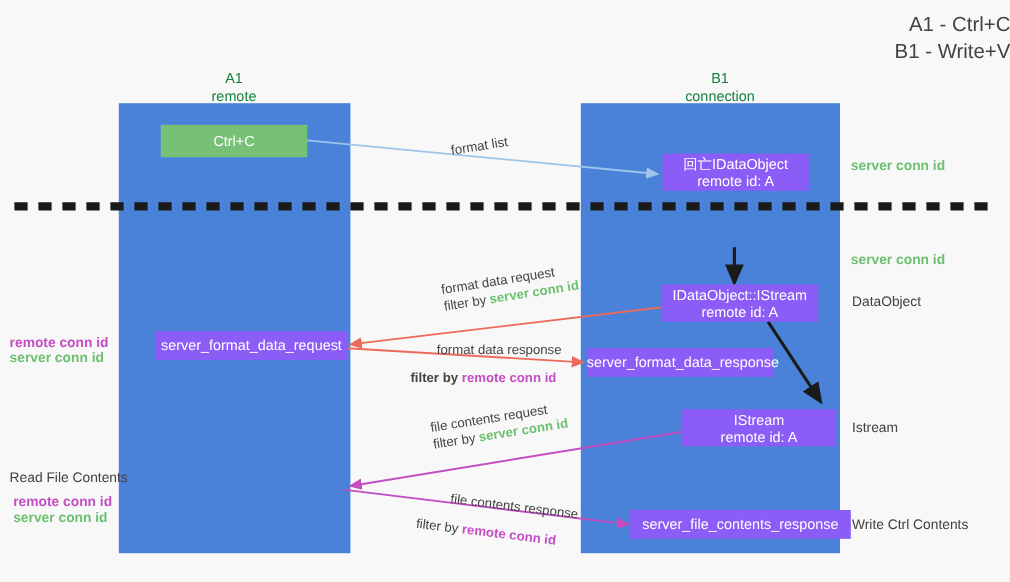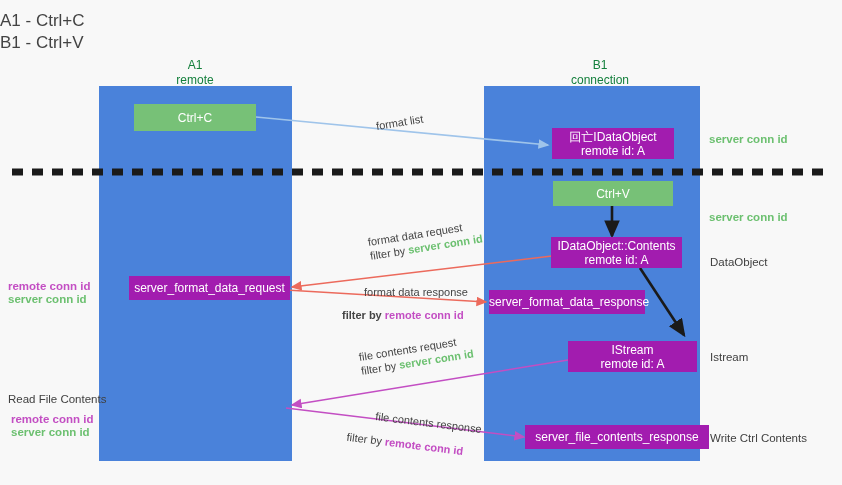--- a/index.html
+++ b/index.html
@@ -9,39 +9,39 @@
     font-family:"Liberation Sans", sans-serif;
     position:relative;
     overflow:hidden;
     color:#404040;
   }
   #stage{position:absolute;left:0;top:0;width:842px;height:485px;}
   svg.layer{position:absolute;left:0;top:0;width:842px;height:485px;pointer-events:none;}
   .abs{position:absolute;}
   
   .title{
-    left:0;top:10px;width:842px;text-align:left;
+    left:0;top:10px;width:842px;text-align:right;
     font-size:17px;line-height:22px;color:#434343;
   }
   
   .colhead{
     text-align:center;font-size:12px;line-height:15px;color:#15803d;
   }
   
   .lane{background:#4a82da;}
   
   .node{
     box-sizing:border-box;
     display:flex;justify-content:center;
     flex-direction:column;
     color:#ffffff;font-size:12px;line-height:14px;
     text-align:center;
   }
   .node.green{background:#77c177;}
-  .node.orange{background:#a21caf;}
+  .node.orange{background:#8b5cf6;}
   .node .l2{display:block;}
   
   .slabel{font-size:11.5px;line-height:14px;}
   .green-t{color:#6cc070;font-weight:bold;}
   .purple-t{color:#c34ec3;font-weight:bold;}
   .dark-t{color:#404040;}
   
   .elabel{
     font-size:11px;line-height:14px;color:#444;
     white-space:nowrap;
@@ -50,21 +50,21 @@
   .rot-up{transform:rotate(-9deg);transform-origin:left center;}
   .rot-dn{transform:rotate(7deg);transform-origin:left center;}
 </style>
 </head>
 <body>
 
 <div id="stage">
 
   <div class="abs title">
     <div>A1 - Ctrl+C</div>
-    <div>B1 - Ctrl+V</div>
+    <div>B1 - Write+V</div>
   </div>
 
   <div class="abs colhead" style="left:115px;top:58px;width:160px;">
     <div>A1</div>
     <div>remote</div>
   </div>
   <div class="abs colhead" style="left:520px;top:58px;width:160px;">
     <div>B1</div>
     <div>connection</div>
   </div>
@@ -107,26 +107,23 @@
 
   <div class="abs node green" style="left:134px;top:104px;width:122px;height:27px;">
     <span>Ctrl+C</span>
   </div>
 
   <div class="abs node orange" style="left:552px;top:128px;width:122px;height:31px;">
     <span>回亡IDataObject</span>
     <span class="l2">remote id: A</span>
   </div>
 
-  <div class="abs node green" style="left:553px;top:181px;width:120px;height:25px;">
-    <span>Ctrl+V</span>
-  </div>
 
   <div class="abs node orange" style="left:551px;top:237px;width:131px;height:31px;">
-    <span>IDataObject::Contents</span>
+    <span>IDataObject::IStream</span>
     <span class="l2">remote id: A</span>
   </div>
 
   <div class="abs node orange" style="left:489px;top:290px;width:156px;height:24px;">
     <span>server_format_data_response</span>
   </div>
 
   <div class="abs node orange" style="left:129px;top:276px;width:161px;height:24px;">
     <span>server_format_data_request</span>
   </div>
@@ -136,21 +133,21 @@
     <span class="l2">remote id: A</span>
   </div>
 
 
   <div class="abs node orange" style="left:525px;top:425px;width:184px;height:24px;">
     <span>server_file_contents_response</span>
   </div>
 
   <div class="abs slabel green-t" style="left:709px;top:132px;">server conn id</div>
   <div class="abs slabel green-t" style="left:709px;top:210px;">server conn id</div>
-  <div class="abs slabel dark-t" style="left:710px;top:255px;">DataObject</div>
+  <div class="abs slabel dark-t" style="left:710px;top:245px;">DataObject</div>
   <div class="abs slabel dark-t" style="left:710px;top:350px;">Istream</div>
   <div class="abs slabel dark-t" style="left:710px;top:431px;">Write Ctrl Contents</div>
 
   <div class="abs slabel purple-t" style="left:8px;top:279px;">remote conn id</div>
   <div class="abs slabel green-t" style="left:8px;top:292px;">server conn id</div>
 
   <div class="abs slabel dark-t" style="left:8px;top:392px;">Read File Contents</div>
   <div class="abs slabel purple-t" style="left:11px;top:412px;">remote conn id</div>
   <div class="abs slabel green-t" style="left:11px;top:425px;">server conn id</div>
 

